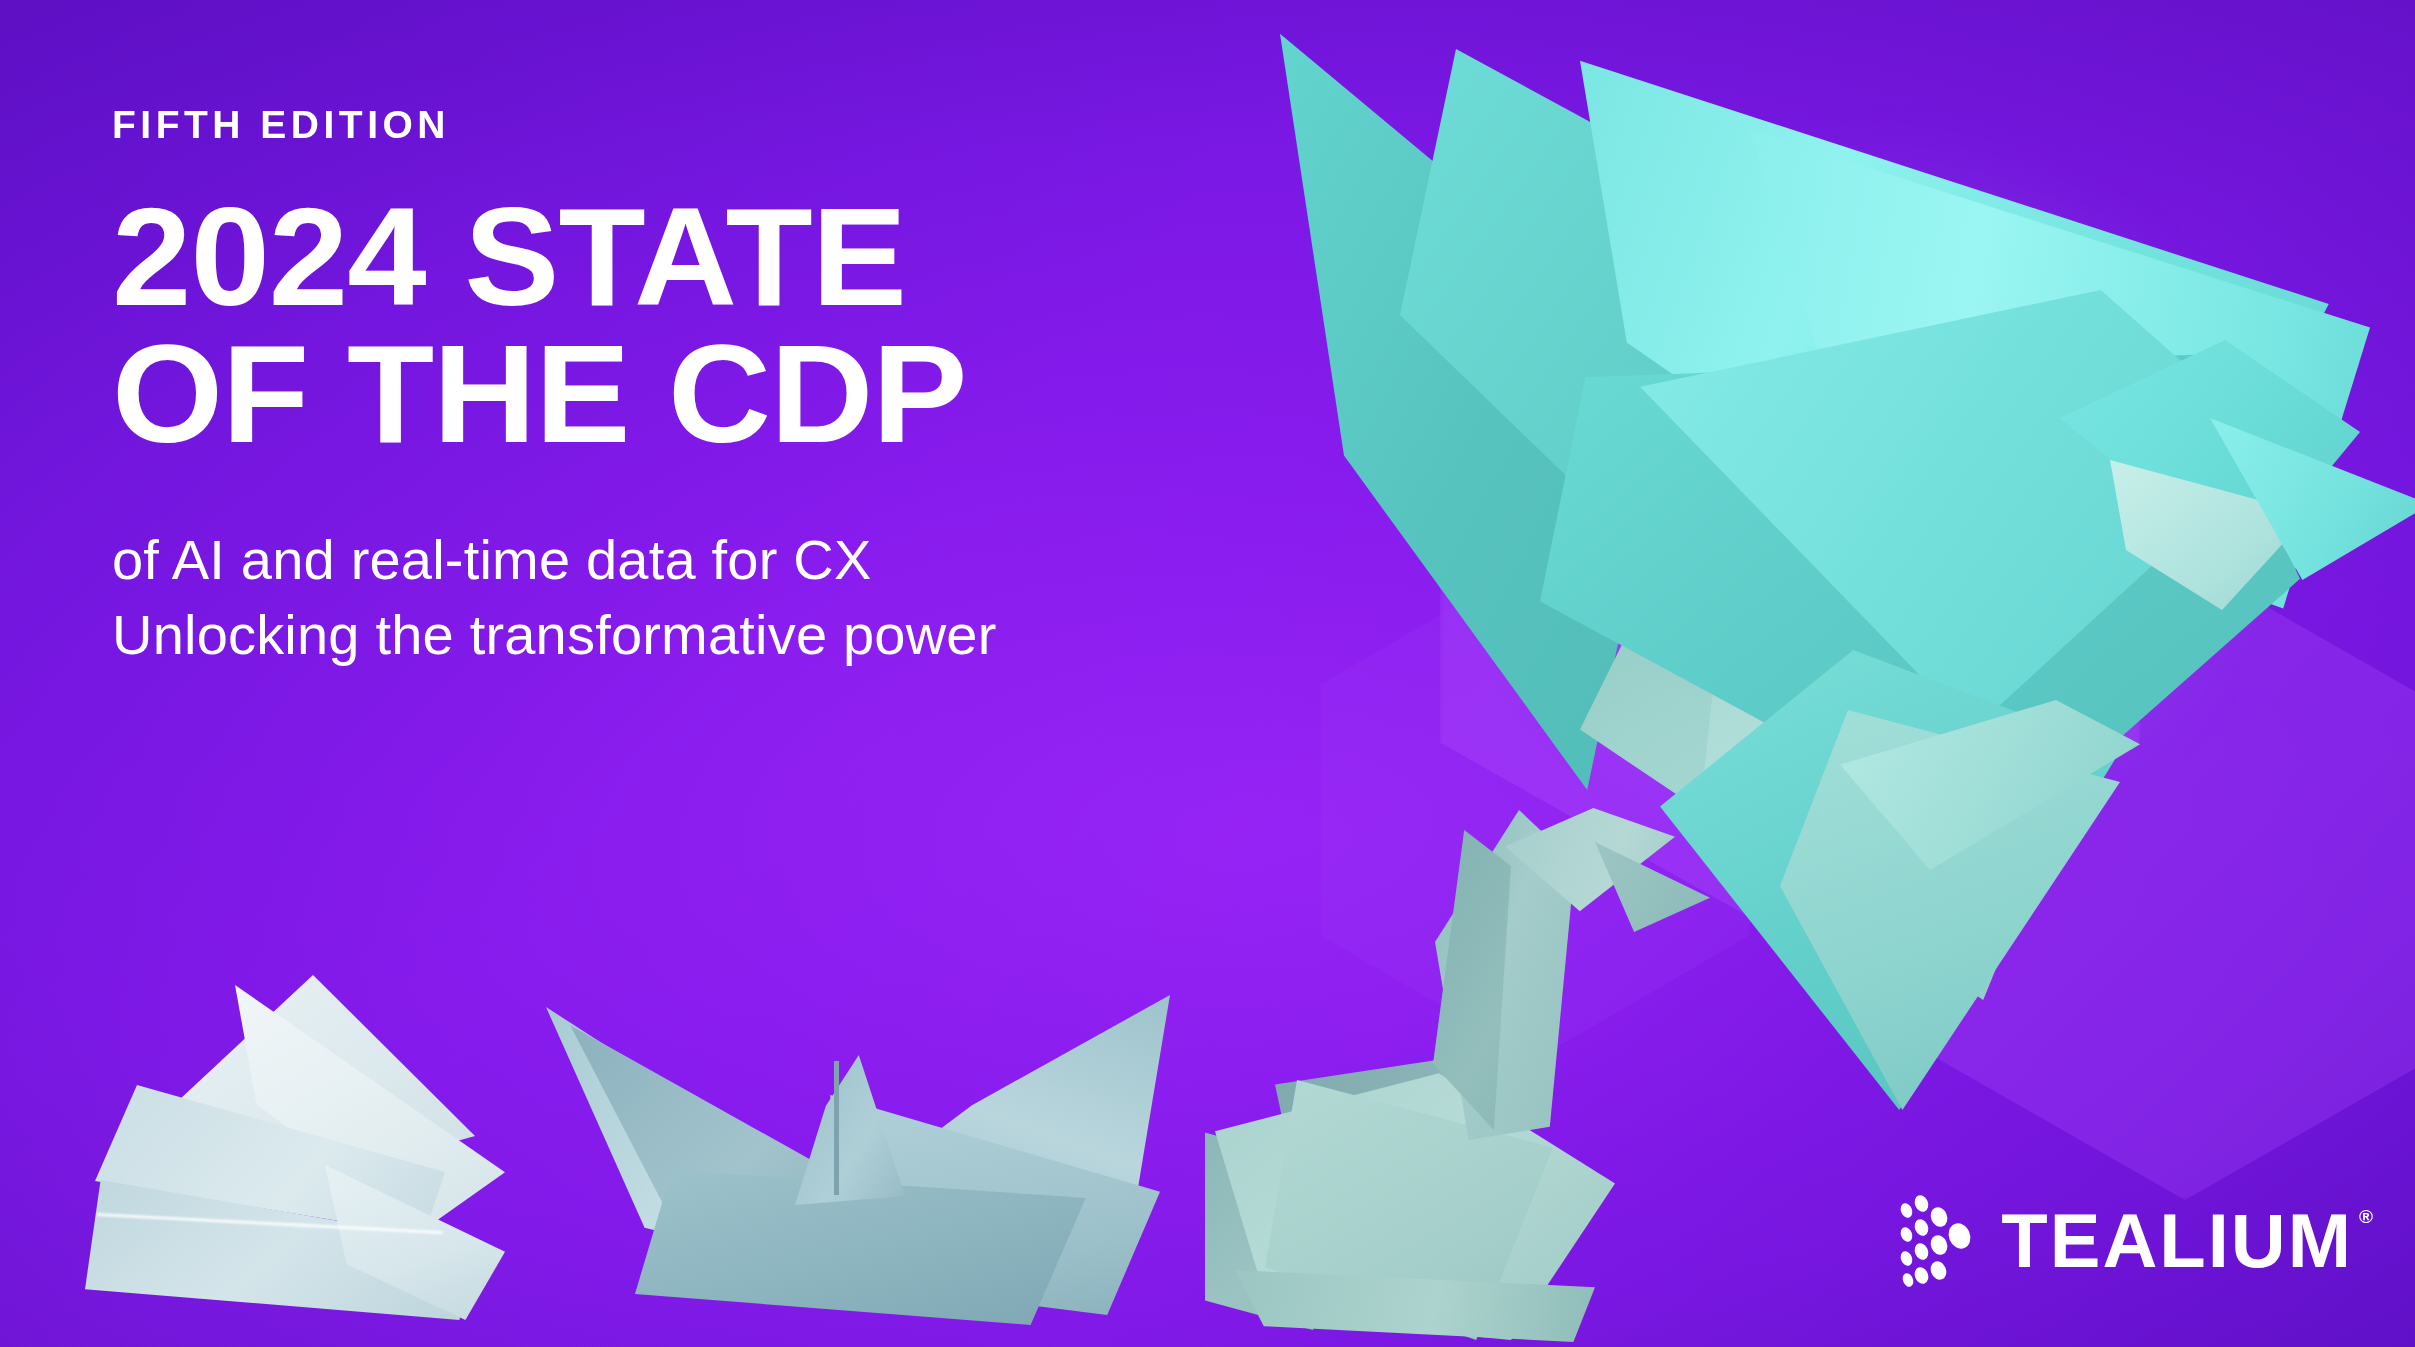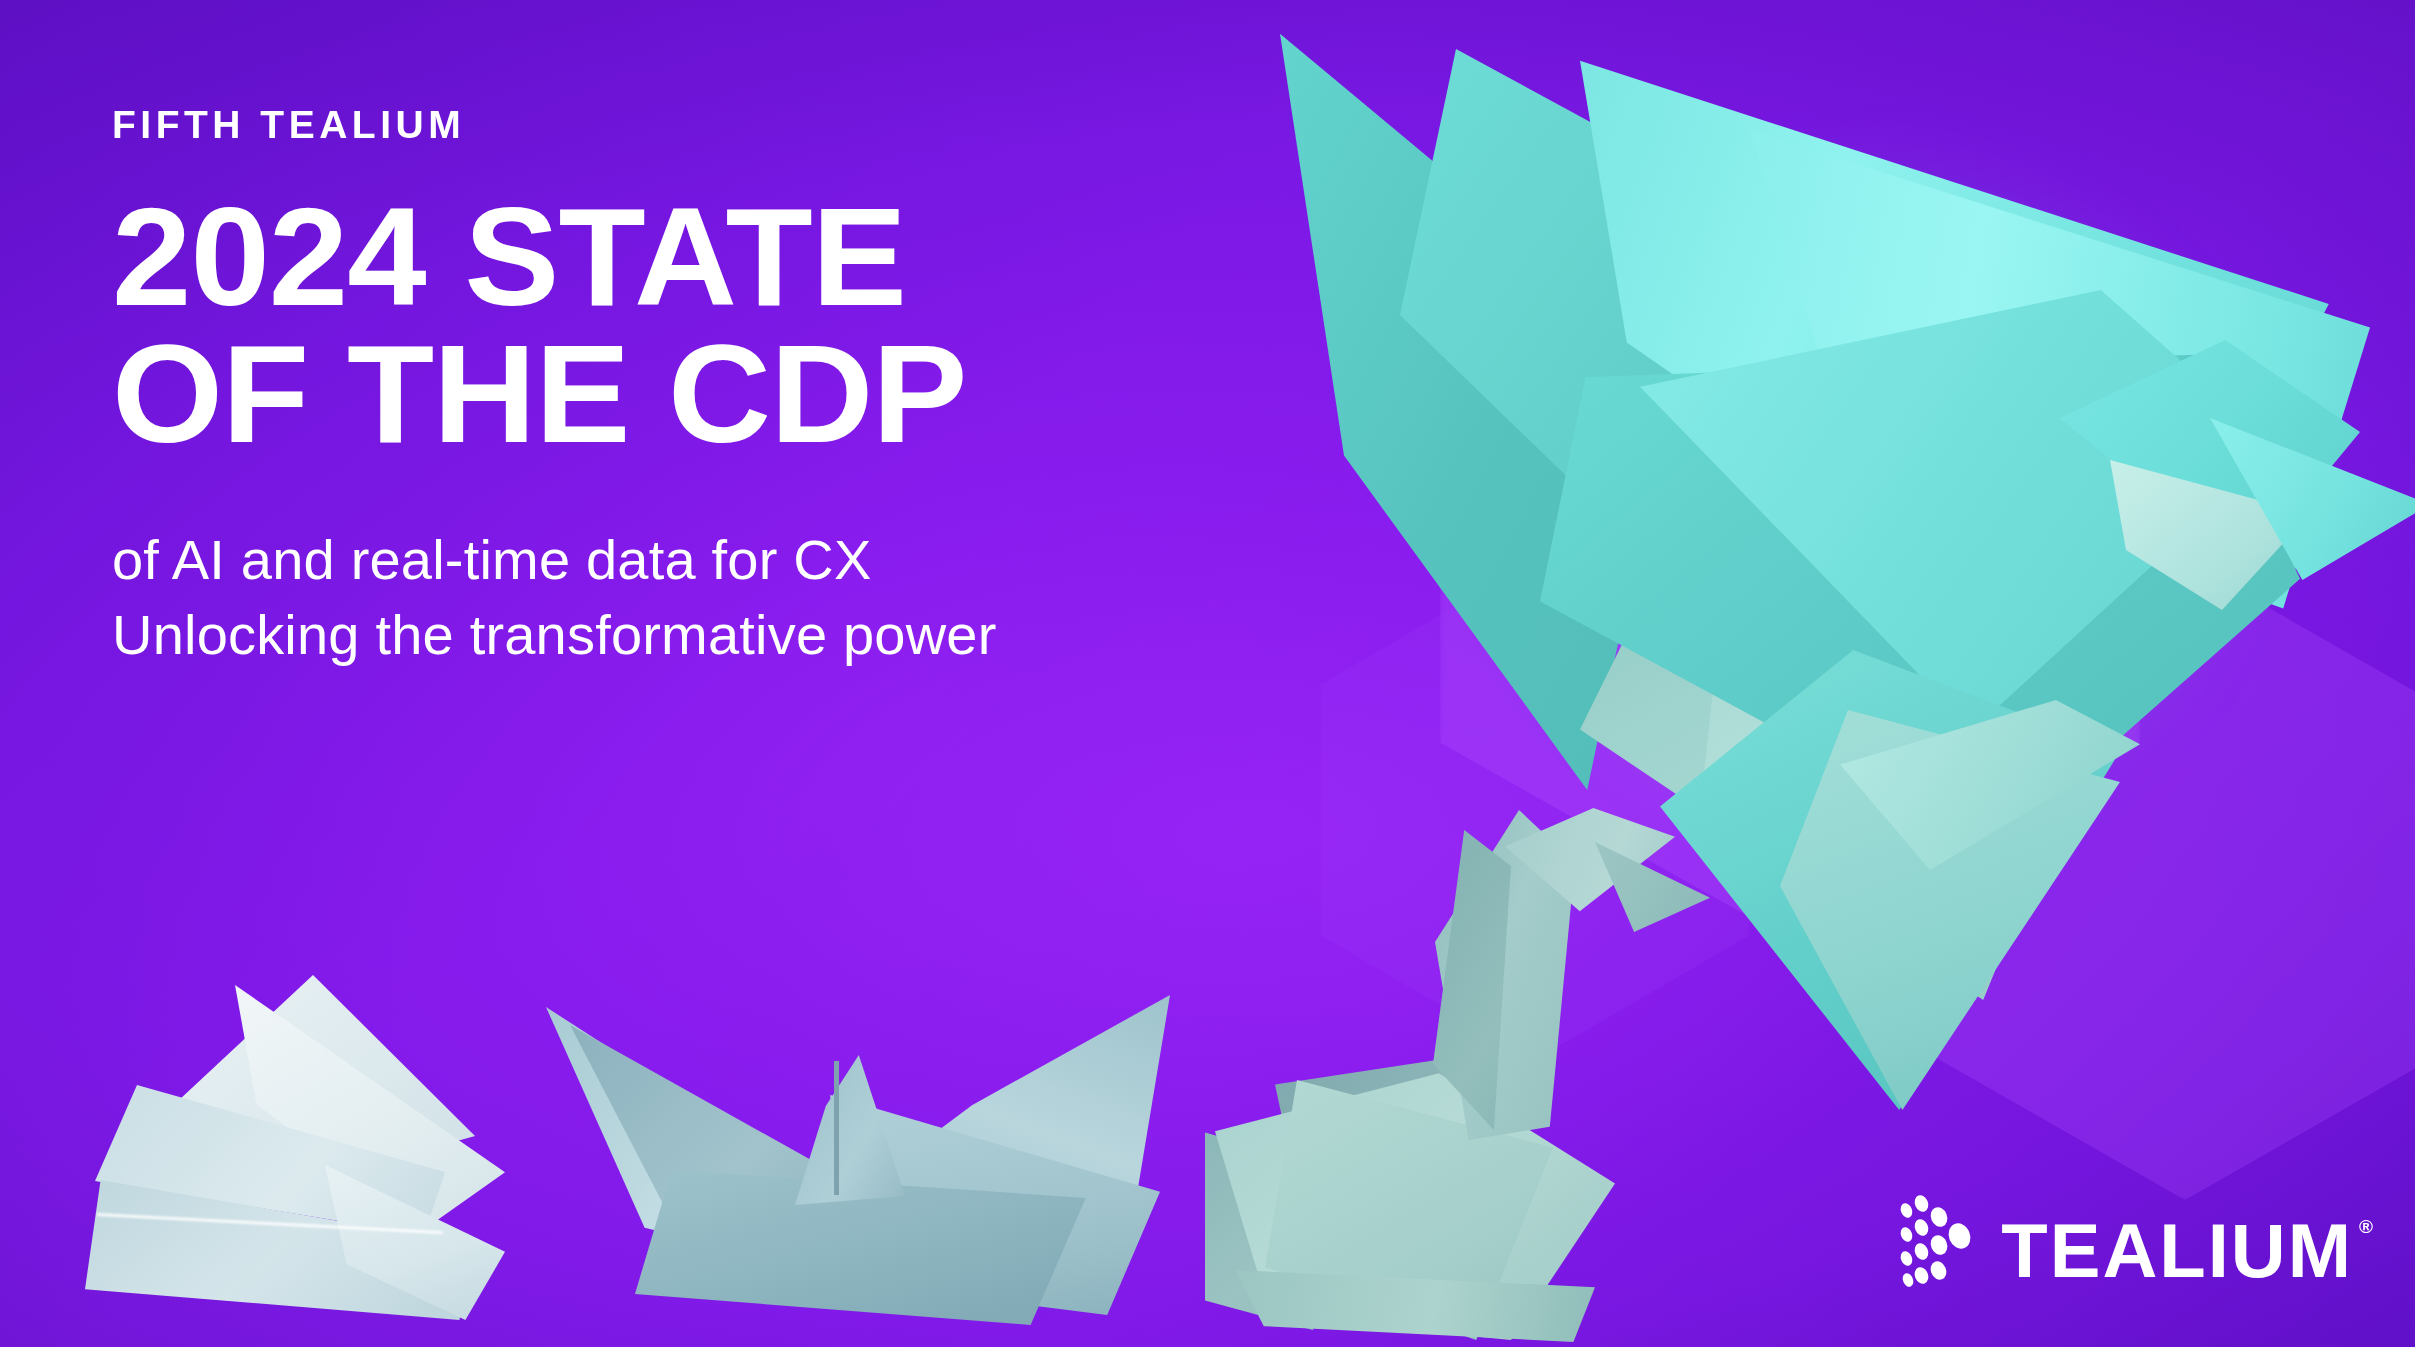--- a/index.html
+++ b/index.html
@@ -267,21 +267,21 @@
   }
   .p-crease{
     position:absolute;left:22px;top:238px;width:346px;height:3px;
     background:rgba(255,255,255,0.85);filter:blur(1px);
     transform:rotate(3deg);transform-origin:left center;
   }
 
   
   #logo{
     position:absolute;right:62px;bottom:58px;
-    display:flex;align-items:flex-end;gap:24px;z-index:50;
+    display:flex;align-items:center;gap:24px;z-index:50;
   }
   #logo .mark{position:relative;width:78px;height:96px;}
   #logo .mark i{
     position:absolute;display:block;background:#fff;border-radius:50%;
     transform:rotate(-22deg);
   }
   #logo .word{
     color:#fff;font-size:76px;font-weight:bold;
     letter-spacing:2px;line-height:1;position:relative;white-space:nowrap;
   }
@@ -349,21 +349,21 @@
     <div class="facet p-topfin"></div>
     <div class="facet p-topfin2"></div>
     <div class="facet p-wingU"></div>
     <div class="facet p-wingL"></div>
     <div class="facet p-tail"></div>
     <div class="p-crease"></div>
   </div>
 
   <div class="copy">
 
-    <p class="eyebrow">FIFTH TEALIUM</p>
+    <p class="eyebrow">FIFTH EDITION</p>
 
     <h1 class="headline">
       <span class="hl-line">2024 STATE</span>
       <span class="hl-line">OF THE CDP</span>
     </h1>
 
     <p class="subhead">
       <span class="sh-line">of AI and real-time data for CX</span>
       <span class="sh-line">Unlocking the transformative power</span>
     </p>

